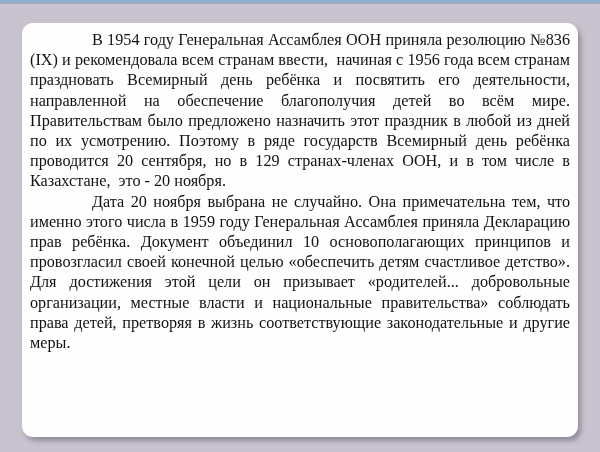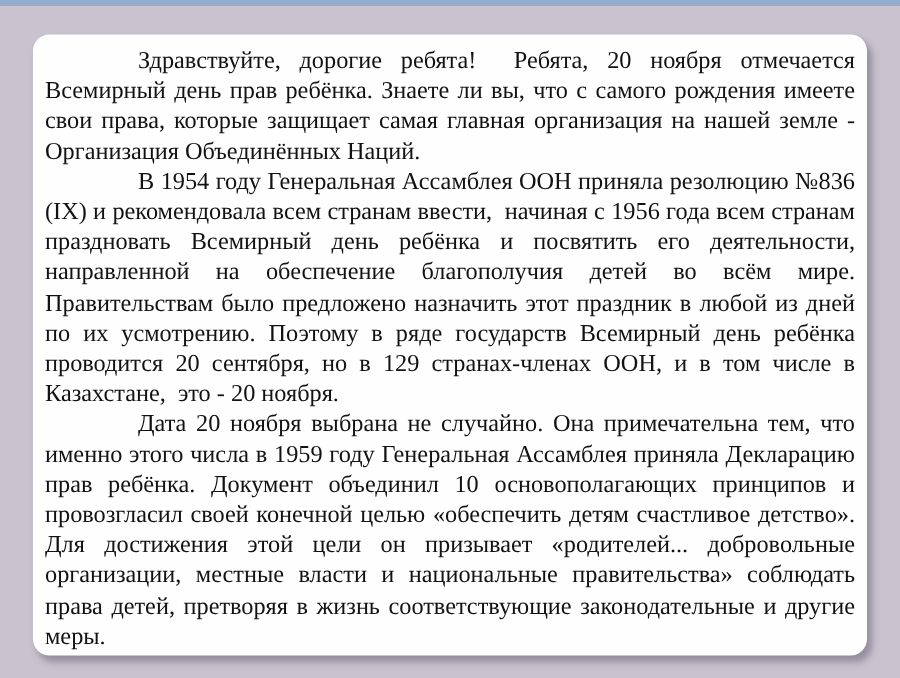--- a/index.html
+++ b/index.html
@@ -47,17 +47,16 @@
     text-align: justify;
     text-indent: 62px;
   }
 </style>
 </head>
 <body>
 
 <div class="slide">
   <div class="top-strip"></div>
   <div class="card">
-    <p class="para">Здравствуйте, дорогие ребята!&nbsp; Ребята, 20 ноября отмечается Всемирный день прав ребёнка. Знаете ли вы, что с самого рождения имеете свои права, которые защищает самая главная организация на нашей земле - Организация Объединённых Наций.</p>
     <p class="para">В 1954 году Генеральная Ассамблея ООН приняла резолюцию №836 (IX) и рекомендовала всем странам ввести,&nbsp; начиная с 1956 года всем странам праздновать Всемирный день ребёнка и посвятить его деятельности, направленной на обеспечение благополучия детей во всём мире. Правительствам было предложено назначить этот праздник в любой из дней по их усмотрению. Поэтому в ряде государств Всемирный день ребёнка проводится 20 сентября, но в 129 странах-членах ООН, и в том числе в Казахстане,&nbsp; это - 20 ноября.</p>
     <p class="para">Дата 20 ноября выбрана не случайно. Она примечательна тем, что именно этого числа в 1959 году Генеральная Ассамблея приняла Декларацию прав ребёнка. Документ объединил 10 основополагающих принципов и провозгласил своей конечной целью «обеспечить детям счастливое детство». Для достижения этой цели он призывает «родителей... добровольные организации, местные власти и национальные правительства» соблюдать права детей, претворяя в жизнь соответствующие законодательные и другие меры.</p>
   </div>
 </div>
 
 </body></html>

